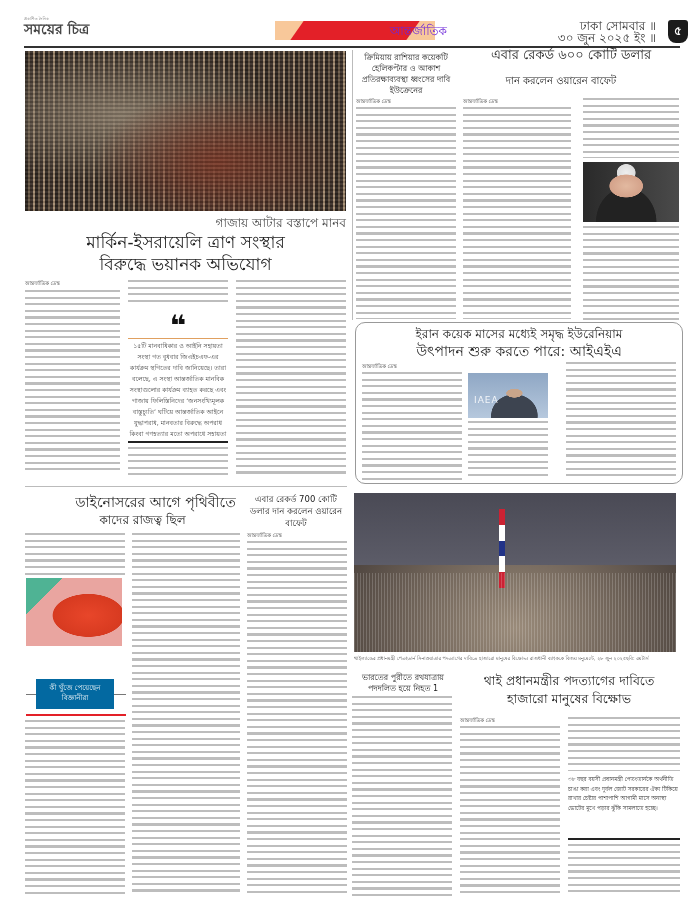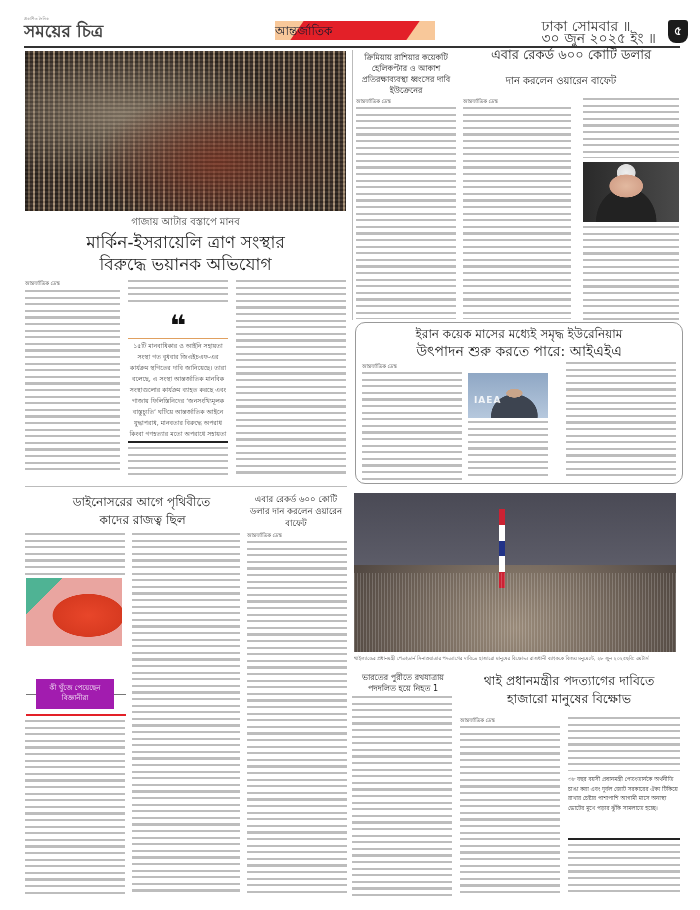--- a/index.html
+++ b/index.html
@@ -1,58 +1,58 @@
 <!DOCTYPE html>
 <html><head>
 <meta charset="utf-8">
 <style>
 *{box-sizing:border-box;margin:0;padding:0}
 html,body{width:700px;height:910px;background:#fff;overflow:hidden}
 body{position:relative;font-family:"DejaVu Sans",sans-serif;color:#222}
 .abs{position:absolute}
-.masthead-logo{left:24px;top:18px;width:120px;height:24px;font-family:"DejaVu Serif",serif;font-weight:bold;font-size:17px;color:#444;letter-spacing:0px}
+.masthead-logo{left:24px;top:18px;width:120px;height:24px;font-family:"DejaVu Serif",serif;font-weight:bold;font-size:14px;color:#444;letter-spacing:0px}
 .masthead-tag{left:24px;top:16px;font-size:4px;color:#666}
 .section-band{left:275px;top:21px;width:160px;height:19px;background:#f8c89a}
 .section-red{position:absolute;left:22px;top:0;width:116px;height:19px;background:#e32028;transform:skewX(-35deg)}
-.section-label{position:absolute;left:0;top:1px;width:172px;text-align:left;color:#0f172a;font-size:12px}
-.date-block{right:44px;top:20px;text-align:left;font-size:14px;line-height:12px;color:#333}
+.section-label{position:absolute;left:0;top:1px;width:172px;text-align:right;color:#6d28d9;font-size:12px}
+.date-block{right:44px;top:20px;text-align:right;font-size:12px;line-height:12px;color:#333}
 .page-badge{right:12px;top:20px;width:20px;height:23px;background:#1b1b1b;border-radius:3px 3px 8px 8px;color:#fff;font-size:12px;text-align:center;line-height:23px;font-weight:bold}
 .rule-top{left:24px;top:46px;width:656px;height:2px;background:#333}
 .photo{overflow:hidden}
 .photo-gaza{left:25px;top:51px;width:321px;height:160px;background:
  radial-gradient(ellipse at 60% 70%,#7a3b2a 0,transparent 45%),
  radial-gradient(ellipse at 30% 40%,#8b7d6b 0,transparent 50%),
  repeating-linear-gradient(90deg,#2e2620 0 3px,#6b5a48 3px 5px,#3a2f28 5px 8px,#a48d72 8px 10px),
  #4a3c30}
 .photo-gaza:after{content:"";position:absolute;inset:0;background:repeating-linear-gradient(0deg,rgba(0,0,0,.15) 0 2px,rgba(255,255,255,.05) 2px 4px)}
-.caption{font-size:10px;color:#444;text-align:center}
+.caption{font-size:12px;color:#444;text-align:right}
 .headline{font-family:"DejaVu Sans",sans-serif;color:#222;text-align:center;font-weight:normal}
 .byline{font-size:5px;color:#333;border-bottom:1px solid #999;padding-bottom:2px}
 .body-text{font-size:4.6px;line-height:6.6px;color:#555;text-align:justify;overflow:hidden}
 .filler{background:repeating-linear-gradient(180deg,#bdbdbd 0 2.2px,transparent 2.2px 6.6px);}
 .quote-marks{font-size:28px;font-weight:bold;color:#111;text-align:center;line-height:28px}
 .pullquote{font-size:6.2px;line-height:11px;color:#444;text-align:center}
 .orange-rule{height:1px;background:#e0a060}
 .dark-rule{height:2px;background:#222}
 .iran-box{left:355px;top:322px;width:328px;height:162px;border:1px solid #999;border-radius:10px}
 .iaea-photo{left:468px;top:373px;width:80px;height:45px;background:
  radial-gradient(ellipse at 58% 45%,#c9a58a 0,#c9a58a 12%,transparent 13%),
  radial-gradient(ellipse at 58% 95%,#3d4450 0,#3d4450 35%,transparent 36%),
  linear-gradient(180deg,#8fa7c4,#b6c8dd)}
-.iaea-text{position:absolute;left:6px;top:22px;font-size:9px;font-weight:bold;color:#fff;letter-spacing:1px;opacity:.85}
+.iaea-text{position:absolute;left:6px;top:22px;font-size:9px;font-weight:normal;color:#fff;letter-spacing:1px;opacity:.85}
 .buffett-photo{left:583px;top:162px;width:96px;height:60px;background:
  radial-gradient(ellipse at 45% 40%,#e2b9a0 0,#d4a28a 22%,transparent 23%),
  radial-gradient(ellipse at 45% 18%,#eee 0,#ddd 12%,transparent 13%),
  radial-gradient(ellipse at 45% 100%,#222 0,#222 40%,transparent 41%),
  linear-gradient(90deg,#2a2a2a,#4a4a4a)}
 .dino-photo{left:26px;top:578px;width:96px;height:68px;background:
  linear-gradient(135deg,#4fb394 0 22%,transparent 22%),
  radial-gradient(ellipse at 65% 55%,#e8462a 0,#d73a20 40%,transparent 41%),
  #e9a5a0}
-.dino-box{left:36px;top:679px;width:78px;height:30px;background:#a21caf;color:#fff;font-size:7px;line-height:10px;text-align:center;padding-top:4px}
+.dino-box{left:36px;top:679px;width:78px;height:30px;background:#0369a1;color:#fff;font-size:7px;line-height:10px;text-align:center;padding-top:4px}
 .thai-photo{left:354px;top:493px;width:322px;height:159px;background:
  linear-gradient(180deg,#4a4a55 0,#5c5c68 45%,transparent 45%),
  radial-gradient(ellipse at 50% 85%,#9a8b7a 0,#6b5f55 50%,#3a3330 100%)}
 .thai-photo:before{content:"";position:absolute;left:45%;top:10%;width:6px;height:50%;background:linear-gradient(180deg,#c23 0 20%,#fff 20% 40%,#238 40% 60%,#fff 60% 80%,#c23 80%)}
 .thai-photo:after{content:"";position:absolute;left:0;right:0;bottom:0;height:50%;background:repeating-linear-gradient(90deg,rgba(255,255,255,.18) 0 1px,transparent 1px 3px)}
 .vrule{width:1px;background:#bbb}
 .hrule{height:1px;background:#bbb}
 </style>
 </head>
 <body>
@@ -104,31 +104,31 @@
 <div class="abs headline" style="left:360px;top:343px;width:318px;font-size:14px;line-height:16px">উৎপাদন শুরু করতে পারে: আইএইএ</div>
 <div class="abs byline" style="left:362px;top:363px;width:100px">আন্তর্জাতিক ডেস্ক</div>
 <div class="abs body-text filler" style="left:362px;top:372px;width:100px;height:108px"></div>
 <div class="abs photo iaea-photo">
   <div class="iaea-text">IAEA</div>
 </div>
 <div class="abs body-text filler" style="left:468px;top:421px;width:80px;height:59px"></div>
 <div class="abs body-text filler" style="left:566px;top:362px;width:110px;height:118px"></div>
 
 <div class="abs hrule" style="left:25px;top:486px;width:322px"></div>
-<div class="abs headline" style="left:24px;top:493px;width:235px;font-size:12px;line-height:18px">ডাইনোসরের আগে পৃথিবীতে</div>
+<div class="abs headline" style="left:38px;top:493px;width:235px;font-size:14px;line-height:18px">ডাইনোসরের আগে পৃথিবীতে</div>
 <div class="abs headline" style="left:25px;top:511px;width:235px;font-size:12px;line-height:18px">কাদের রাজত্ব ছিল</div>
 <div class="abs body-text filler" style="left:25px;top:533px;width:100px;height:42px"></div>
 <div class="abs photo dino-photo"></div>
 <div class="abs hrule" style="left:26px;top:694px;width:100px;background:#777"></div>
 <div class="abs dino-box">কী খুঁজে পেয়েছেন বিজ্ঞানীরা</div>
 <div class="abs" style="left:26px;top:714px;width:100px;height:2px;background:#e32028"></div>
 <div class="abs body-text filler" style="left:25px;top:720px;width:100px;height:175px"></div>
 <div class="abs body-text filler" style="left:132px;top:533px;width:108px;height:362px"></div>
 
-<div class="abs headline" style="left:245px;top:493px;width:102px;font-size:8.5px;line-height:12px">এবার রেকর্ড ৬০০ কোটি ডলার দান করলেন ওয়ারেন বাফেট</div>
+<div class="abs headline" style="left:245px;top:493px;width:102px;font-size:8.5px;line-height:12px">এবার রেকর্ড 700 কোটি ডলার দান করলেন ওয়ারেন বাফেট</div>
 <div class="abs byline" style="left:247px;top:532px;width:100px">আন্তর্জাতিক ডেস্ক</div>
 <div class="abs body-text filler" style="left:247px;top:541px;width:100px;height:354px"></div>
 
 <div class="abs photo thai-photo"></div>
 <div class="abs caption" style="left:354px;top:655px;width:322px;text-align:left;font-size:4.8px;line-height:7px">থাইল্যান্ডের প্রধানমন্ত্রী পেতংতার্ন সিনাওয়াত্রার পদত্যাগের দাবিতে হাজারো মানুষের বিক্ষোভ। রাজধানী ব্যাংককে বিজয় মনুমেন্টে, ২৮ জুন ২০২৫ছবি: রয়টার্স</div>
 <div class="abs headline" style="left:352px;top:672px;width:102px;font-size:8px;line-height:11px">ভারতের পুরীতে রথযাত্রায় পদদলিত হয়ে নিহত 1</div>
 <div class="abs body-text filler" style="left:352px;top:696px;width:100px;height:200px"></div>
 <div class="abs headline" style="left:458px;top:672px;width:222px;font-size:12.5px;line-height:17px">থাই প্রধানমন্ত্রীর পদত্যাগের দাবিতে</div>
 <div class="abs headline" style="left:458px;top:690px;width:222px;font-size:12.5px;line-height:17px">হাজারো মানুষের বিক্ষোভ</div>
 <div class="abs byline" style="left:460px;top:717px;width:100px">আন্তর্জাতিক ডেস্ক</div>

